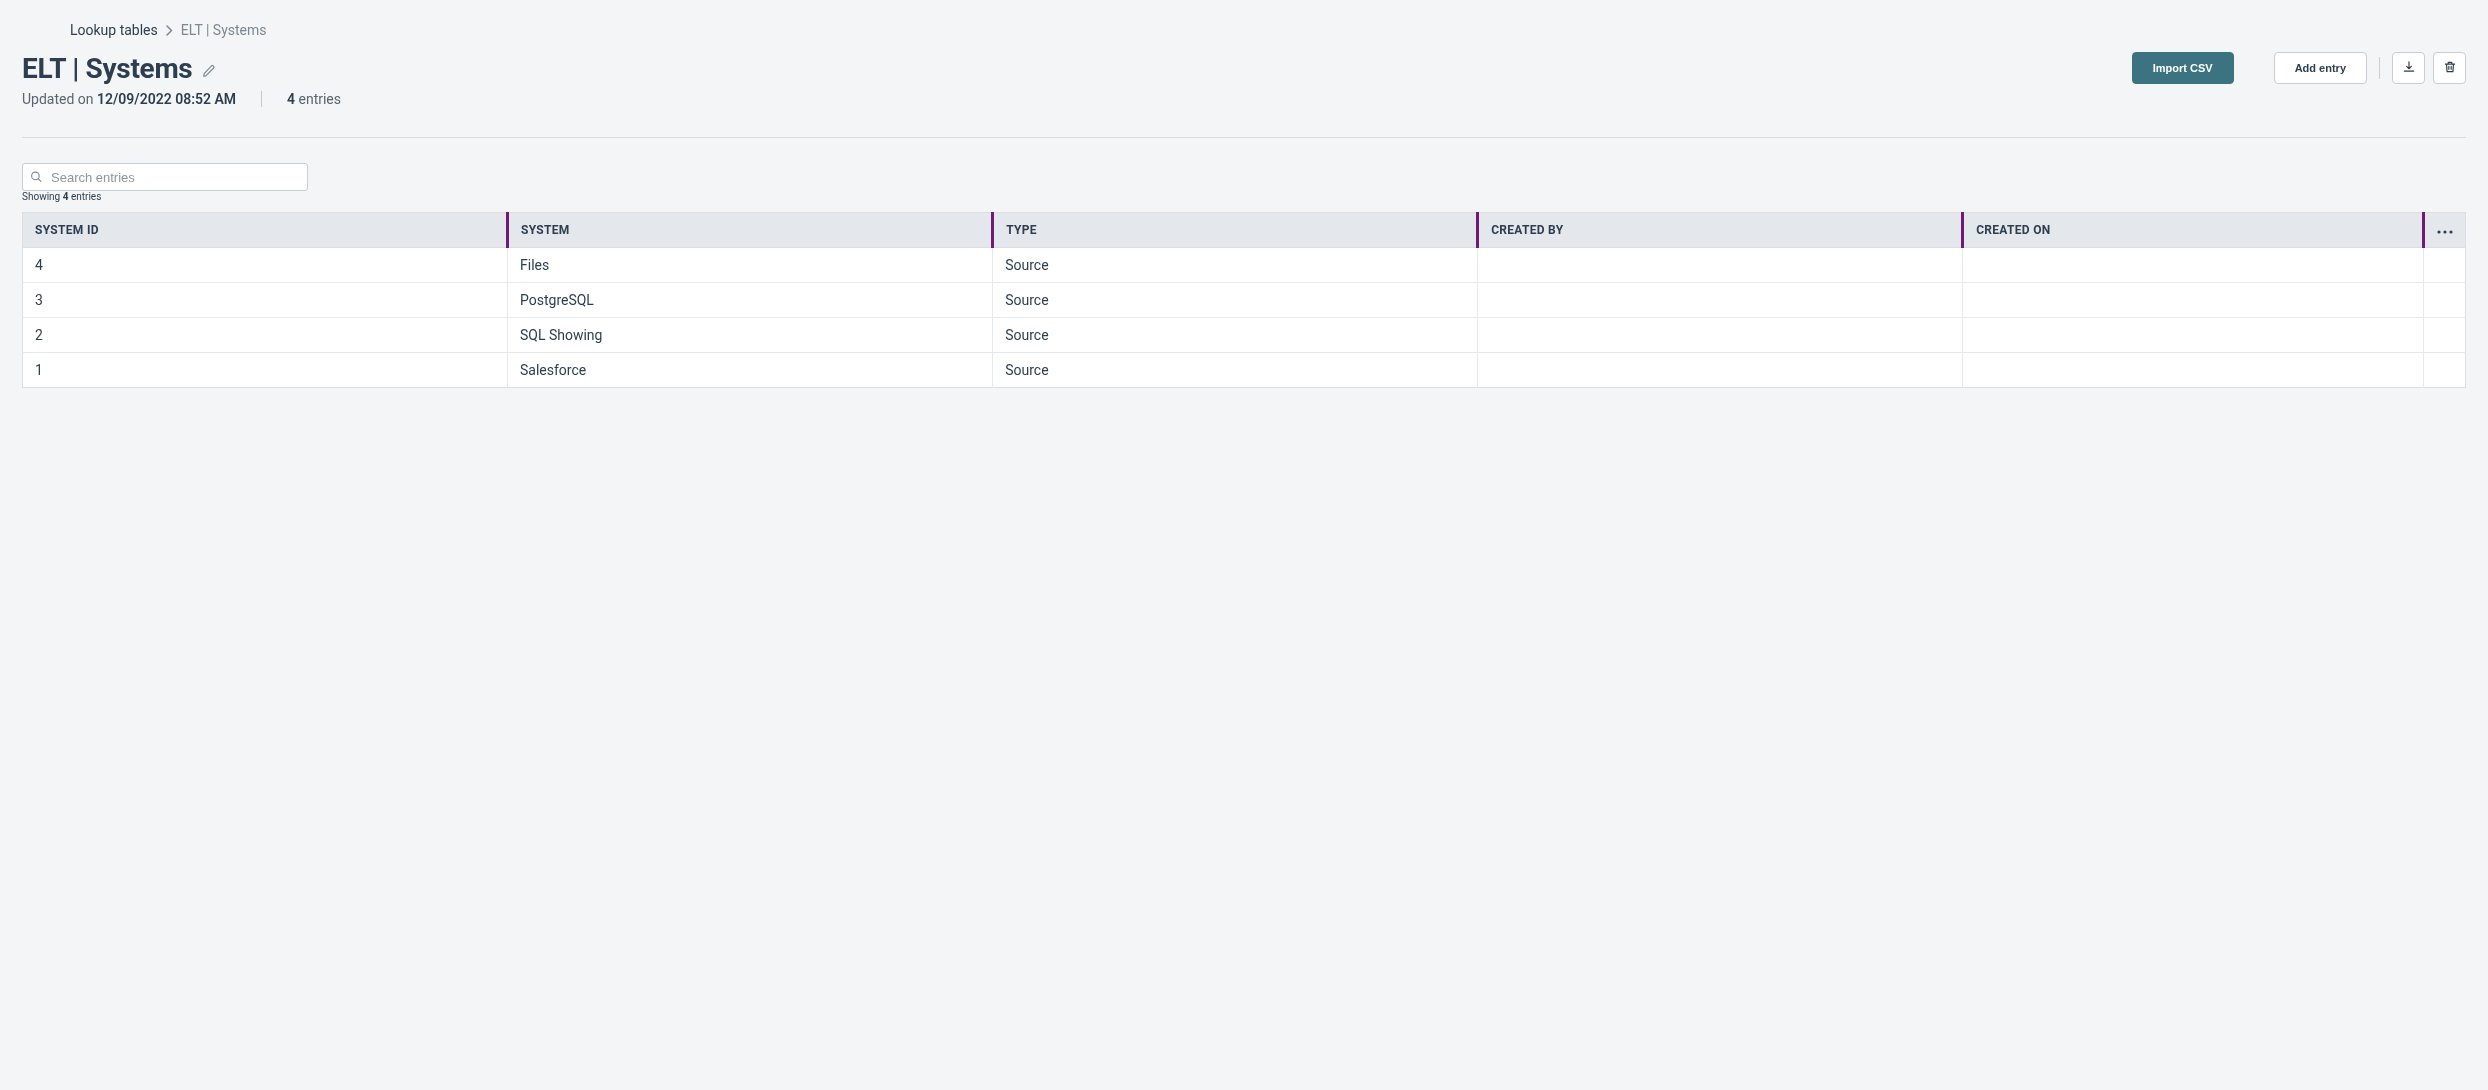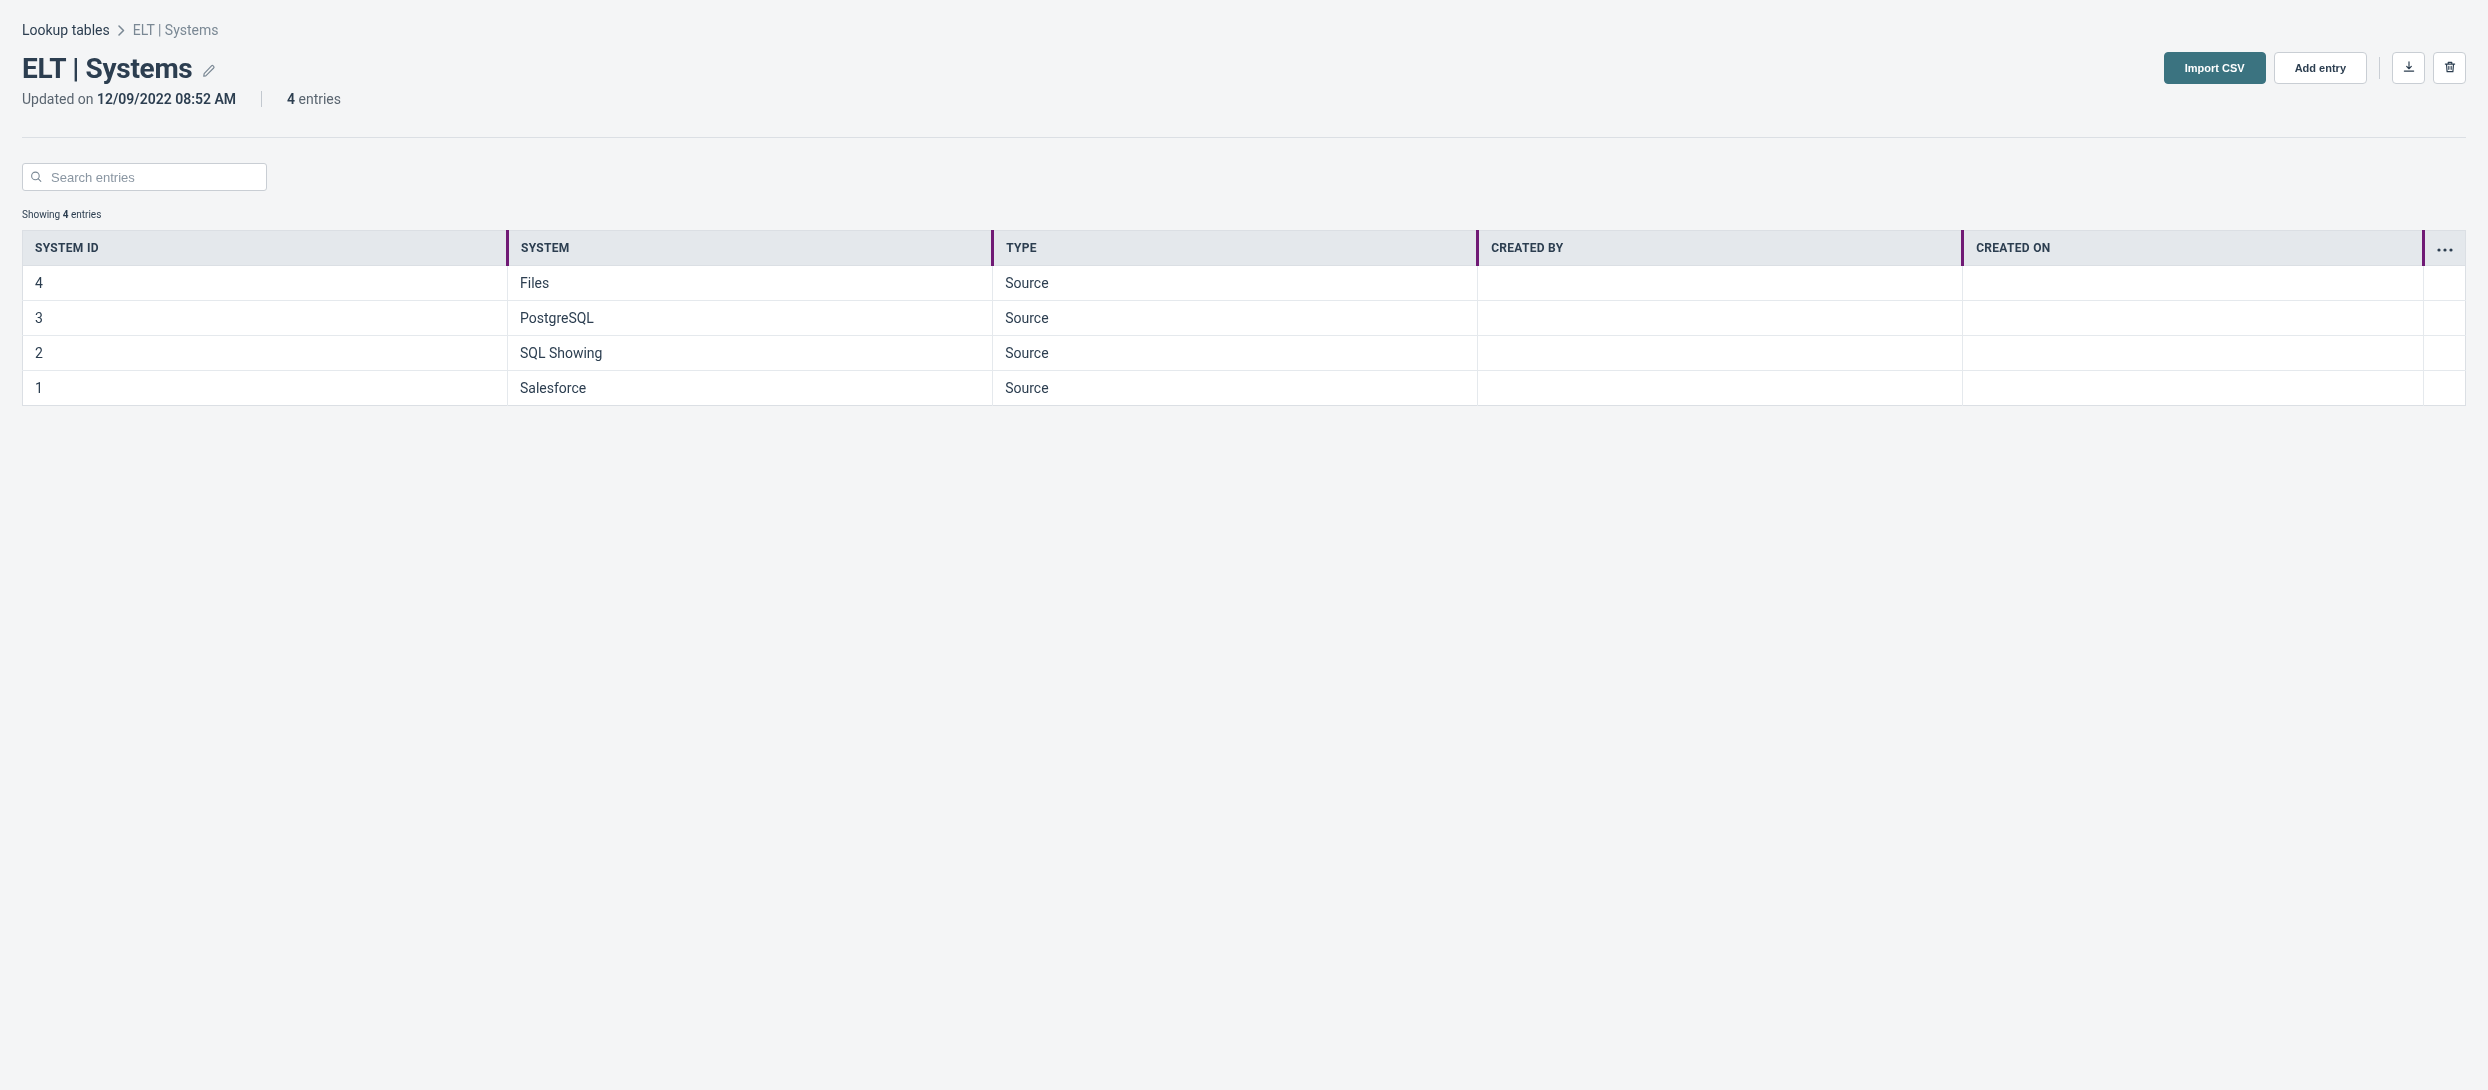--- a/index.html
+++ b/index.html
@@ -13,20 +13,21 @@
       color: #2c3e50;
       font-size: 14px;
       padding: 22px 22px 0 22px;
     }
     .breadcrumb {
       display: flex;
       align-items: center;
       gap: 8px;
       margin-bottom: 14px;
       font-size: 14px;
+      margin-left: 48px;
     }
     .breadcrumb a {
       color: #2c3e50;
       text-decoration: none;
     }
     .breadcrumb .current {
       color: #7a8894;
     }
     .breadcrumb-sep {
       color: #7a8894;
@@ -74,20 +75,21 @@
     }
     .btn-primary {
       background: #3b7380;
       color: #fff;
       border-color: #3b7380;
     }
     .btn-secondary {
       background: #fff;
       color: #2c3e50;
       border-color: #c9ced4;
+      margin-left: 32px;
     }
     .btn-icon {
       background: #fff;
       border: 1px solid #c9ced4;
       color: #2c3e50;
       width: 33px;
       height: 32px;
       border-radius: 4px;
       display: inline-flex;
       align-items: center;
@@ -117,22 +119,21 @@
       height: 16px;
       background: #c2c8cf;
     }
     .hr {
       height: 1px;
       background: #dbdfe4;
       margin-bottom: 25px;
     }
     .search-wrap {
       position: relative;
-      width: 245px;
-      margin-bottom: 18px;
+      width: 286px;
     }
     .search-wrap input {
       width: 100%;
       height: 28px;
       border: 1px solid #c9ced4;
       border-radius: 3px;
       background: #fff;
       padding: 0 10px 0 28px;
       font-size: 13px;
       color: #2c3e50;

